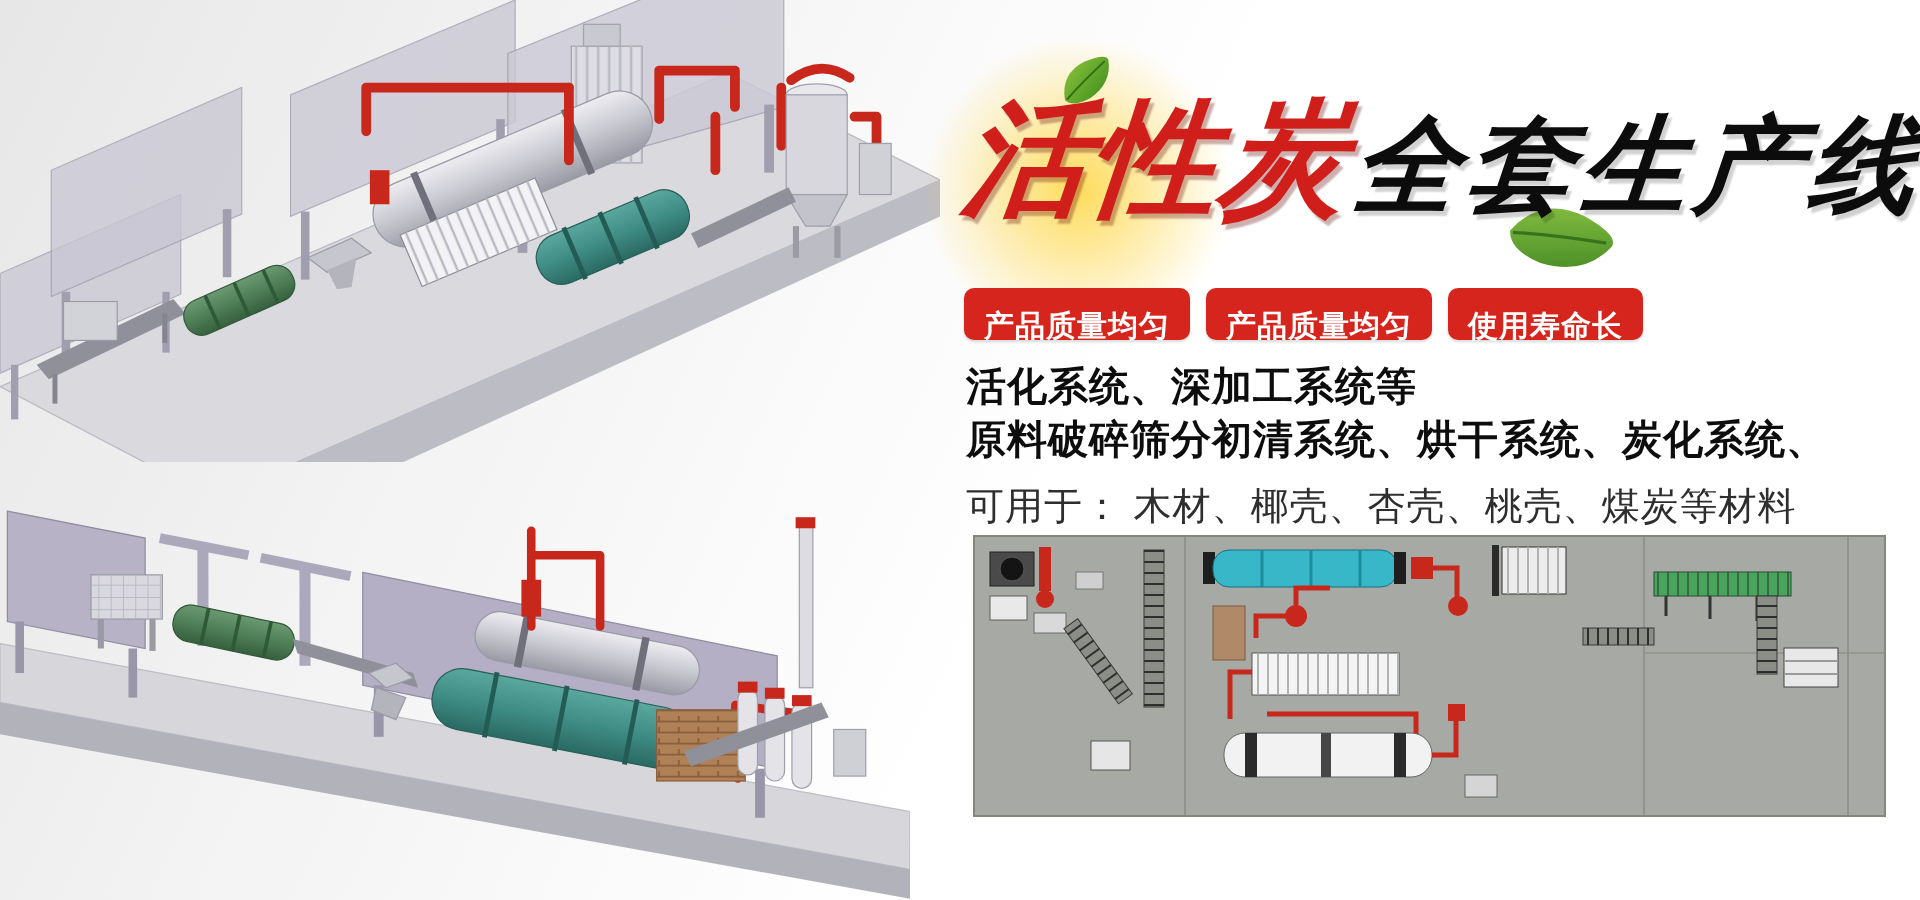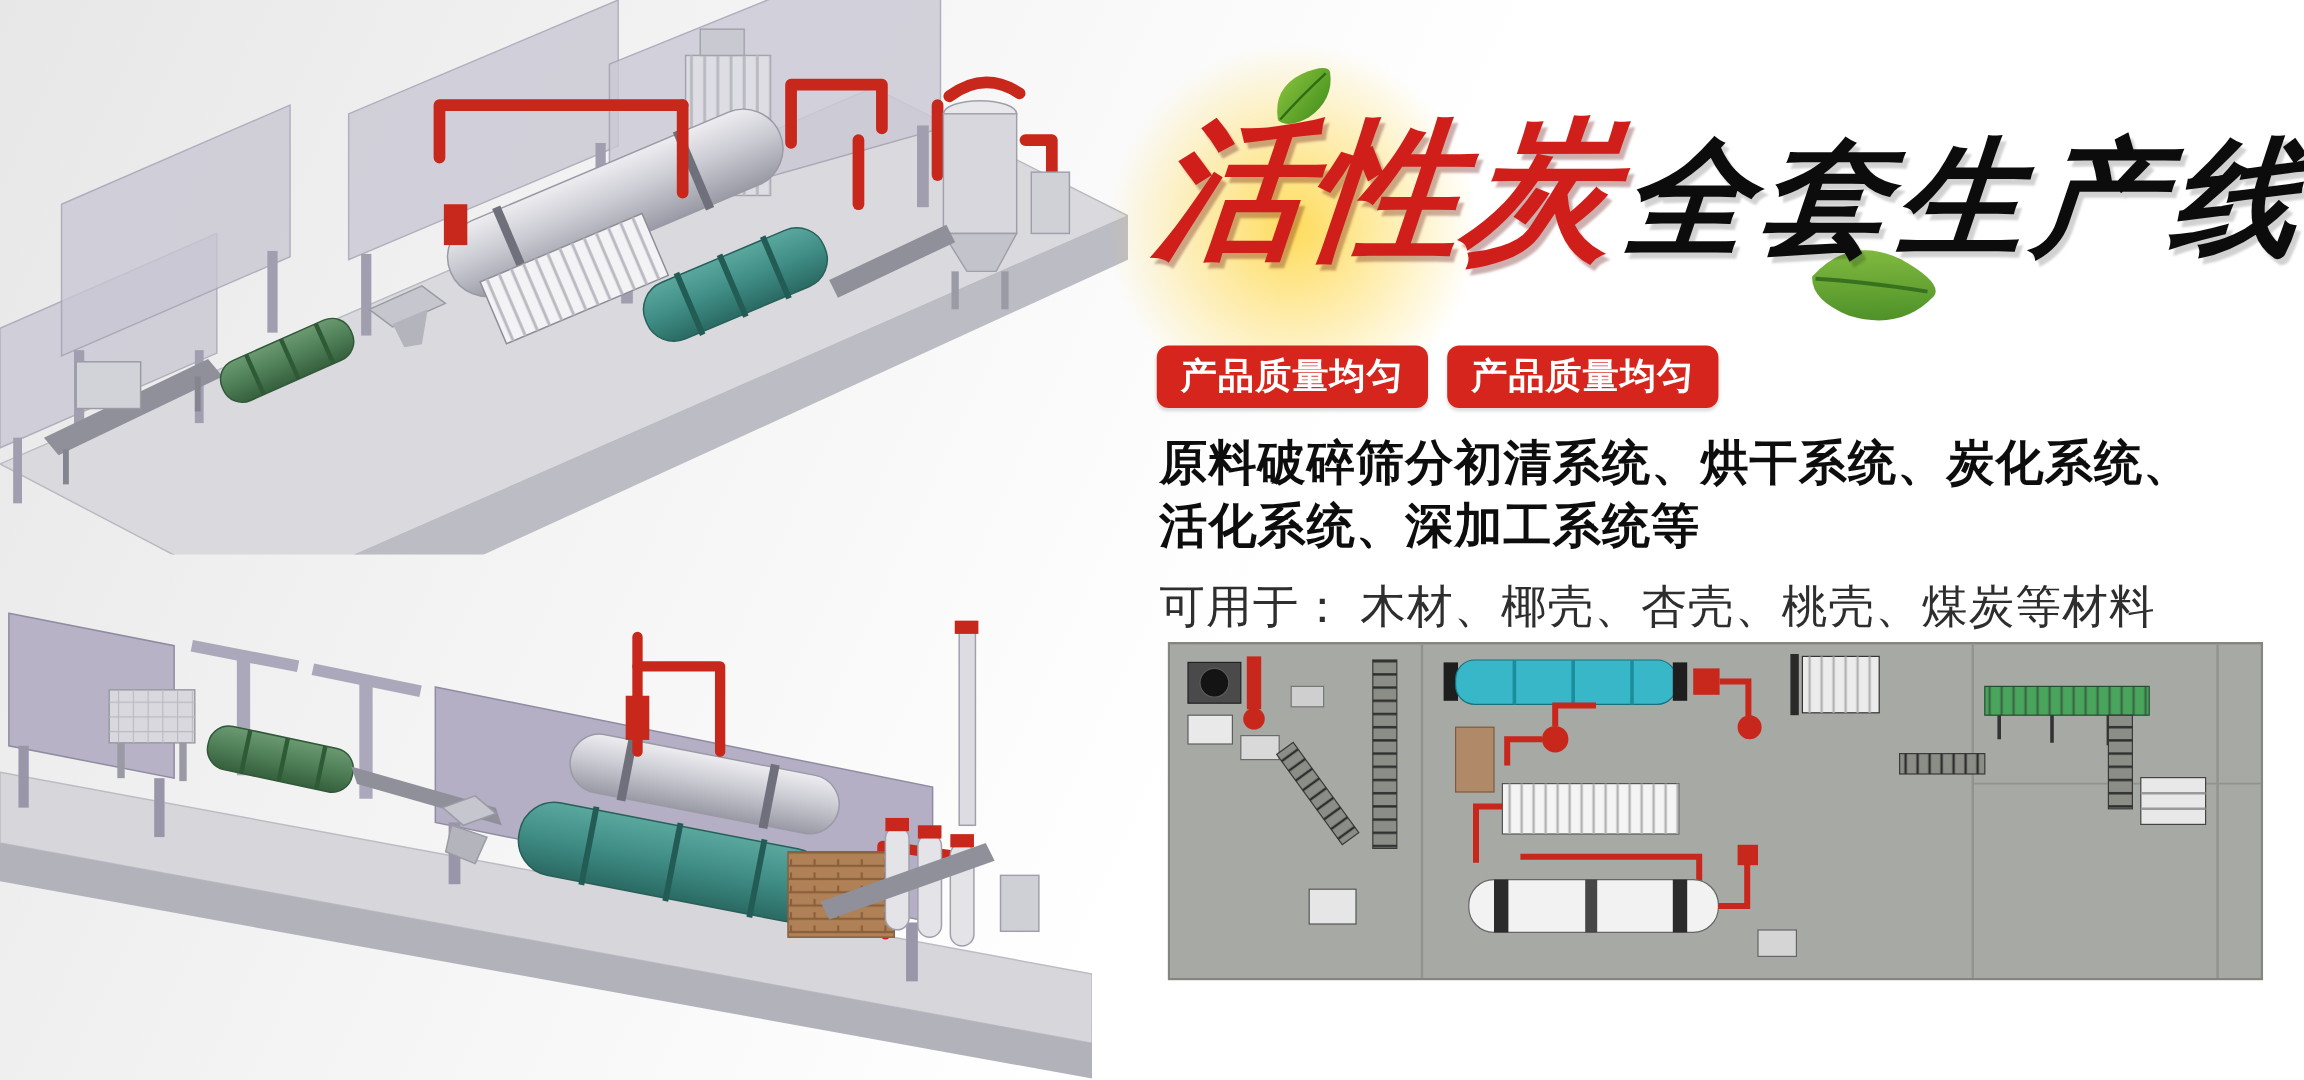--- a/index.html
+++ b/index.html
@@ -33,21 +33,21 @@
     font-size:106px; font-weight:900; font-style:italic; color:#0c0c0c;
     letter-spacing:8px; text-shadow:4px 5px 2px rgba(0,0,0,.18); margin-left:6px;
   }
   .leaf { position:absolute; z-index:1; }
   .leaf.one { left:100px; top:58px; width:58px; height:46px; transform:rotate(-18deg); }
   .leaf.two { left:552px; top:200px; width:100px; height:80px; transform:rotate(34deg); opacity:.95; }
 
   .badges { position:absolute; left:6px; top:288px; display:flex; gap:16px; z-index:2; }
   .badge {
     background:#d6251c; color:#ffffff; font-size:30px; font-weight:bold;
-    height:52px; line-height:52px; padding:0 20px; border-radius:10px;
+    height:52px; line-height:52px; padding:12px 20px; border-radius:10px;
     letter-spacing:1px; box-shadow:0 2px 3px rgba(0,0,0,.15);
   }
 
   .desc { position:absolute; left:8px; top:360px; z-index:2; }
   .desc .d-bold { font-size:40px; font-weight:bold; color:#0d0d0d; line-height:53px; letter-spacing:1px; }
   .desc .d-light { font-size:38px; font-weight:normal; color:#2e2e2e; line-height:52px; margin-top:14px; letter-spacing:1px; }
 
   .diagram { position:absolute; left:15px; top:535px; width:913px; height:282px; z-index:2; }
   .diagram svg { width:100%; height:100%; display:block; }
 </style>
@@ -282,25 +282,26 @@
       <path d="M4,36 Q24,24 54,10" stroke="#2f6b14" stroke-width="2" fill="none"></path>
     </svg>
 
     <div class="title">
       <span class="t-red">活性炭</span><span class="t-black">全套生产线</span>
     </div>
 
     <div class="badges">
       <div class="badge">产品质量均匀</div>
       <div class="badge">产品质量均匀</div>
+      <div class="badge">使用寿命长</div>
     </div>
 
     <div class="desc">
+      <div class="d-bold">活化系统、深加工系统等</div>
       <div class="d-bold">原料破碎筛分初清系统、烘干系统、炭化系统、</div>
-      <div class="d-bold">活化系统、深加工系统等</div>
       <div class="d-light">可用于： 木材、椰壳、杏壳、桃壳、煤炭等材料</div>
     </div>
 
     <div class="diagram">
       <svg viewBox="0 0 913 282" preserveAspectRatio="none">
         <defs>
           <pattern id="rungsV" width="20" height="11" patternUnits="userSpaceOnUse">
             <line x1="0" y1="5" x2="20" y2="5" stroke="#2e2e2e" stroke-width="2"></line>
           </pattern>
           <pattern id="rungsH" width="10" height="20" patternUnits="userSpaceOnUse">

